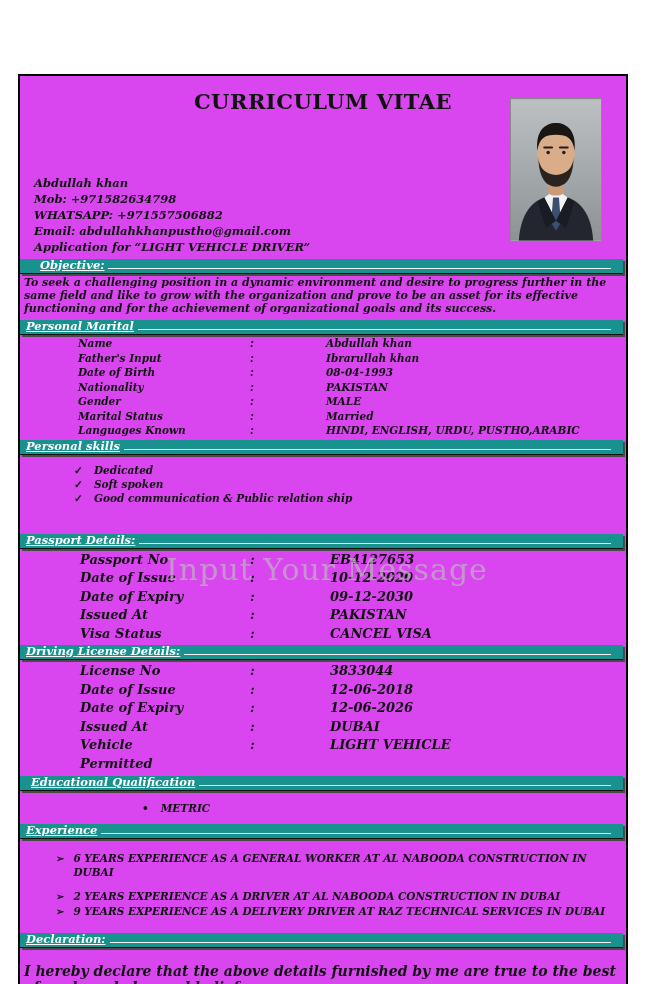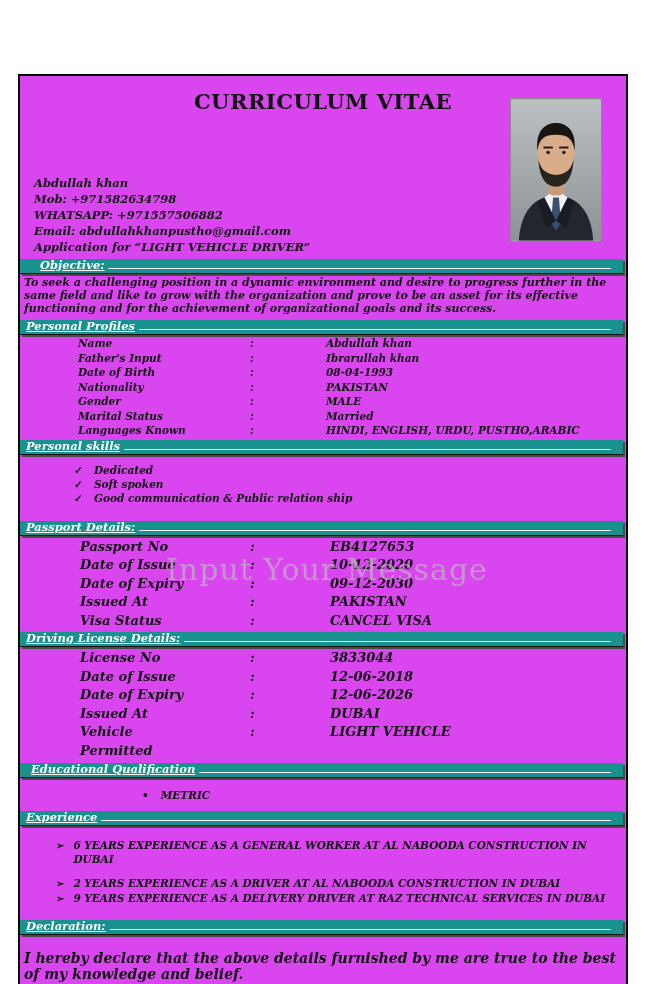--- a/index.html
+++ b/index.html
@@ -29,21 +29,21 @@
   .skills { margin: 8px 0 0 54px; font-style: italic; font-weight: bold; font-size: 10.5px; line-height: 14px; }
   .skills .check { display: inline-block; width: 20px; font-style: normal; }
 
   .big-rows { margin: 2px 0 0 60px; font-style: italic; font-weight: bold; font-size: 13px; line-height: 18.5px; }
   .big-rows .k { width: 128px; }
   .big-rows .c { width: 38px; }
 
   .bar.m-objective { margin-top: 4px; }
   .bar.m-profiles { margin-top: 5px; }
   .bar.m-skills { margin-top: 2px; }
-  .bar.m-passport { margin-top: 16px; }
+  .bar.m-passport { margin-top: 29px; }
   .bar.m-driving { margin-top: 2px; }
   .bar.m-edu { margin-top: 3px; }
   .bar.m-exp { margin-top: 10px; }
   .bar.m-decl { margin-top: 15px; }
 
   .edu { margin: 11px 0 0 122px; font-style: italic; font-weight: bold; font-size: 10.5px; }
   .edu .dot { font-style: normal; margin-right: 12px; }
 
   .exp { margin: 13px 6px 0 36px; font-style: italic; font-weight: bold; font-size: 10.5px; line-height: 13.5px; }
   .exp-item { display: flex; gap: 9px; }
@@ -99,21 +99,21 @@
       <div>Application for “LIGHT VEHICLE DRIVER”</div>
     </div>
 
     <div class="bar m-objective" style="background: rgb(24, 145, 143); padding-left: 20px;">
       <span class="lbl">Objective:</span>
         <span class="fill"></span>
     </div>
     <div class="obj-text">To seek a challenging position in a dynamic environment  and desire to progress further in the same field and like to grow with the organization and prove to be an asset for its effective functioning and for the achievement of organizational goals and its success.</div>
 
     <div class="bar m-profiles" style="background: rgb(24, 145, 143);">
-      <span class="lbl">Personal Profiles</span>
+      <span class="lbl">Personal Marital</span>
         <span class="fill"></span>
     </div>
     <div class="profiles">
       <div class="kv">
           <span class="k">Name</span>
           <span class="c">:</span>
           <span class="v">Abdullah khan</span>
         </div>
       <div class="kv">
           <span class="k">Father's Input</span>

